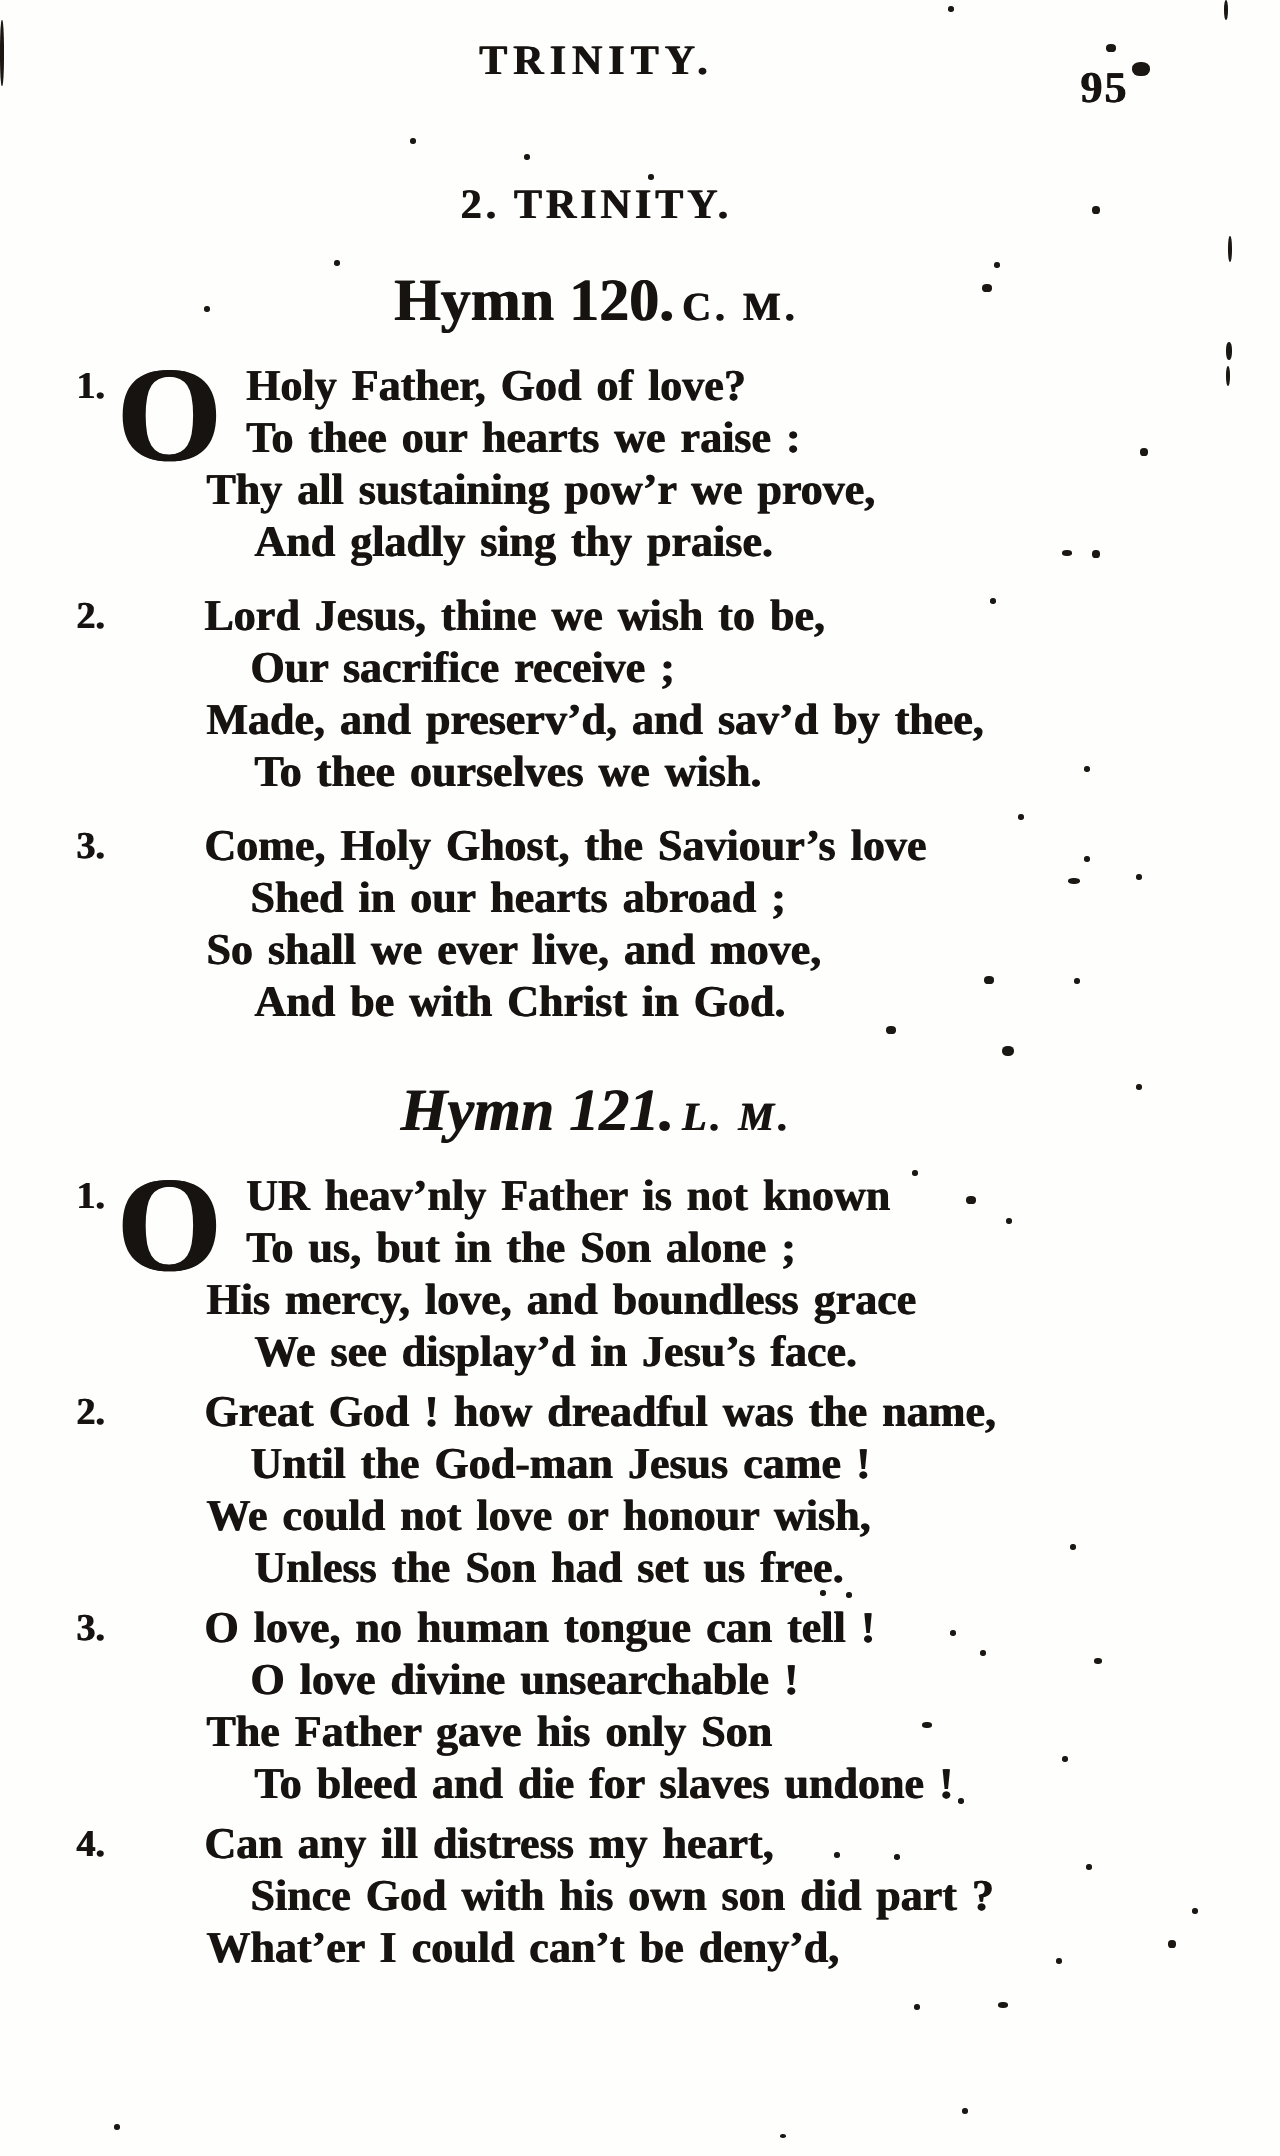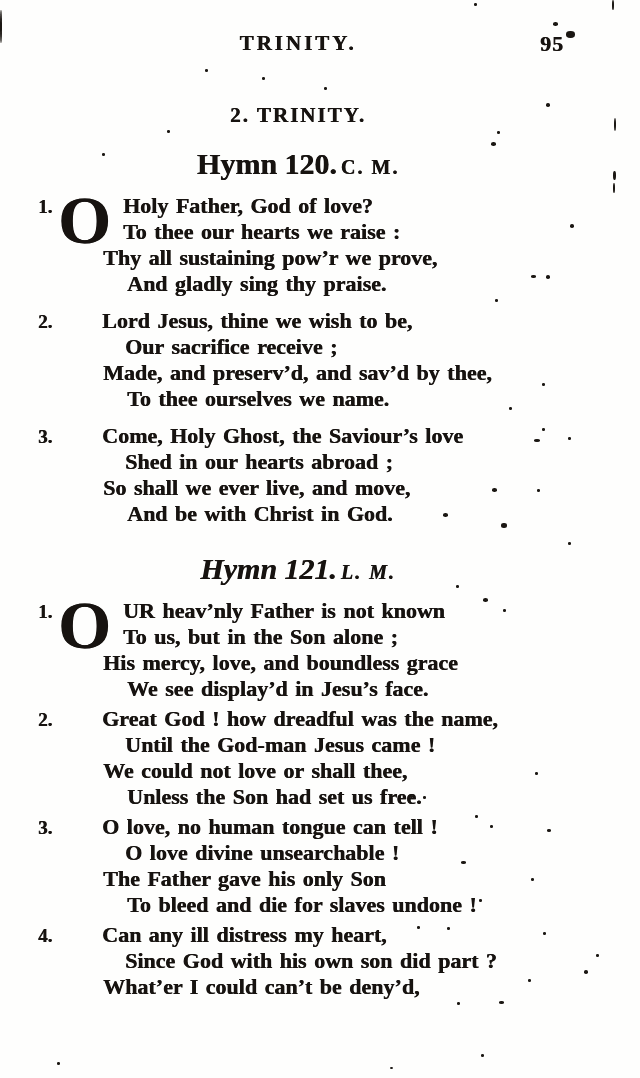--- a/index.html
+++ b/index.html
@@ -13,21 +13,21 @@
     background: #fefefd;
     color: #171310;
     font-family: "Liberation Serif", "DejaVu Serif", serif;
     overflow: hidden;
   }
   .ink {
     text-shadow: 0.5px 0 0 currentColor;
   }
   .header {
     position: relative;
-    padding-top: 31px;
+    padding-top: 18px;
     margin: 0 38px;
     width: 520px;
   }
   .running-header {
     display: block;
     text-align: center;
     font-weight: 700;
     font-size: 21px;
     letter-spacing: 3px;
   }
@@ -110,21 +110,21 @@
           <div class="line i0">Holy Father, God of love?</div>
           <div class="line i1">To thee our hearts we raise :</div>
           <div class="line i2">Thy all sustaining pow’r we prove,</div>
           <div class="line i3">And gladly sing thy praise.</div>
         </div>
         <div class="verse">
           <span class="vnum">2.</span>
           <div class="line i0">Lord Jesus, thine we wish to be,</div>
           <div class="line i1">Our sacrifice receive ;</div>
           <div class="line i2">Made, and preserv’d, and sav’d by thee,</div>
-          <div class="line i3">To thee ourselves we name.</div>
+          <div class="line i3">To thee ourselves we wish.</div>
         </div>
         <div class="verse">
           <span class="vnum">3.</span>
           <div class="line i0">Come, Holy Ghost, the Saviour’s love</div>
           <div class="line i1">Shed in our hearts abroad ;</div>
           <div class="line i2">So shall we ever live, and move,</div>
           <div class="line i3">And be with Christ in God.</div>
         </div>
       </section>
       <section class="hymn hymn-1">
@@ -134,21 +134,21 @@
           <span class="dropcap">O</span>
           <div class="line i0">UR heav’nly Father is not known</div>
           <div class="line i1">To us, but in the Son alone ;</div>
           <div class="line i2">His mercy, love, and boundless grace</div>
           <div class="line i3">We see display’d in Jesu’s face.</div>
         </div>
         <div class="verse">
           <span class="vnum">2.</span>
           <div class="line i0">Great God ! how dreadful was the name,</div>
           <div class="line i1">Until the God-man Jesus came !</div>
-          <div class="line i2">We could not love or shall thee,</div>
+          <div class="line i2">We could not love or honour wish,</div>
           <div class="line i3">Unless the Son had set us free.</div>
         </div>
         <div class="verse">
           <span class="vnum">3.</span>
           <div class="line i0">O love, no human tongue can tell !</div>
           <div class="line i1">O love divine unsearchable !</div>
           <div class="line i2">The Father gave his only Son</div>
           <div class="line i3">To bleed and die for slaves undone !</div>
         </div>
         <div class="verse">

